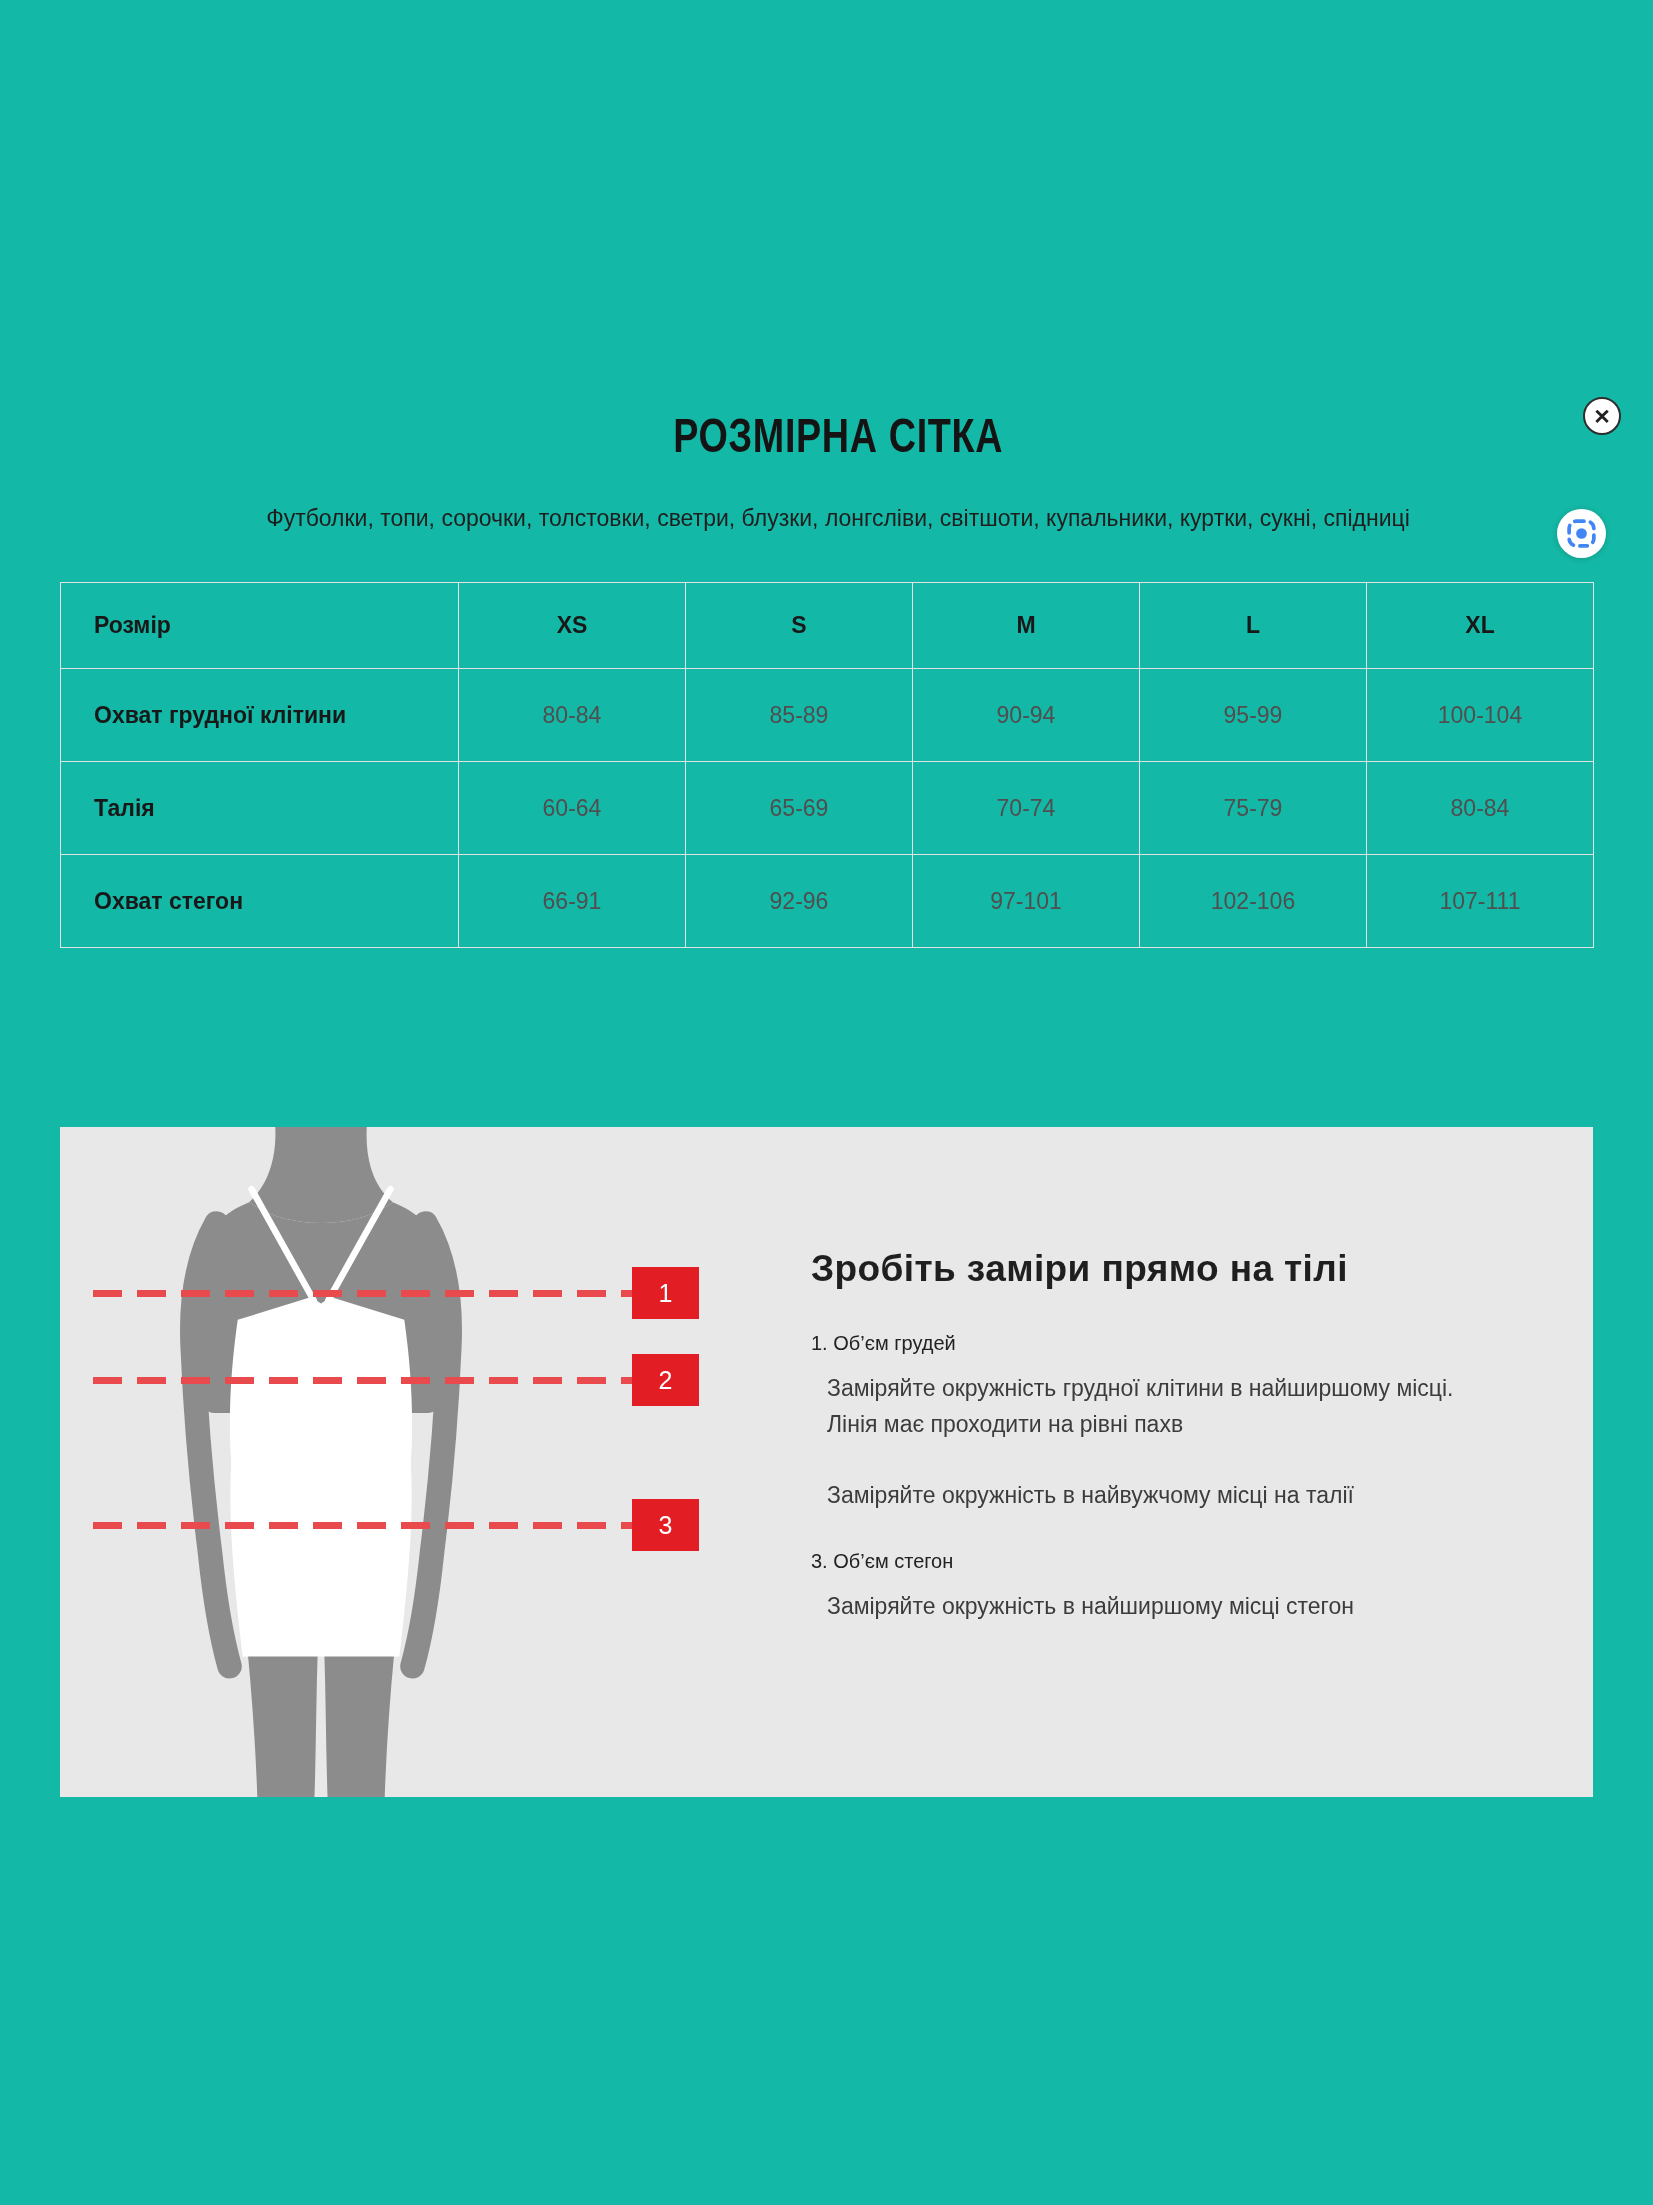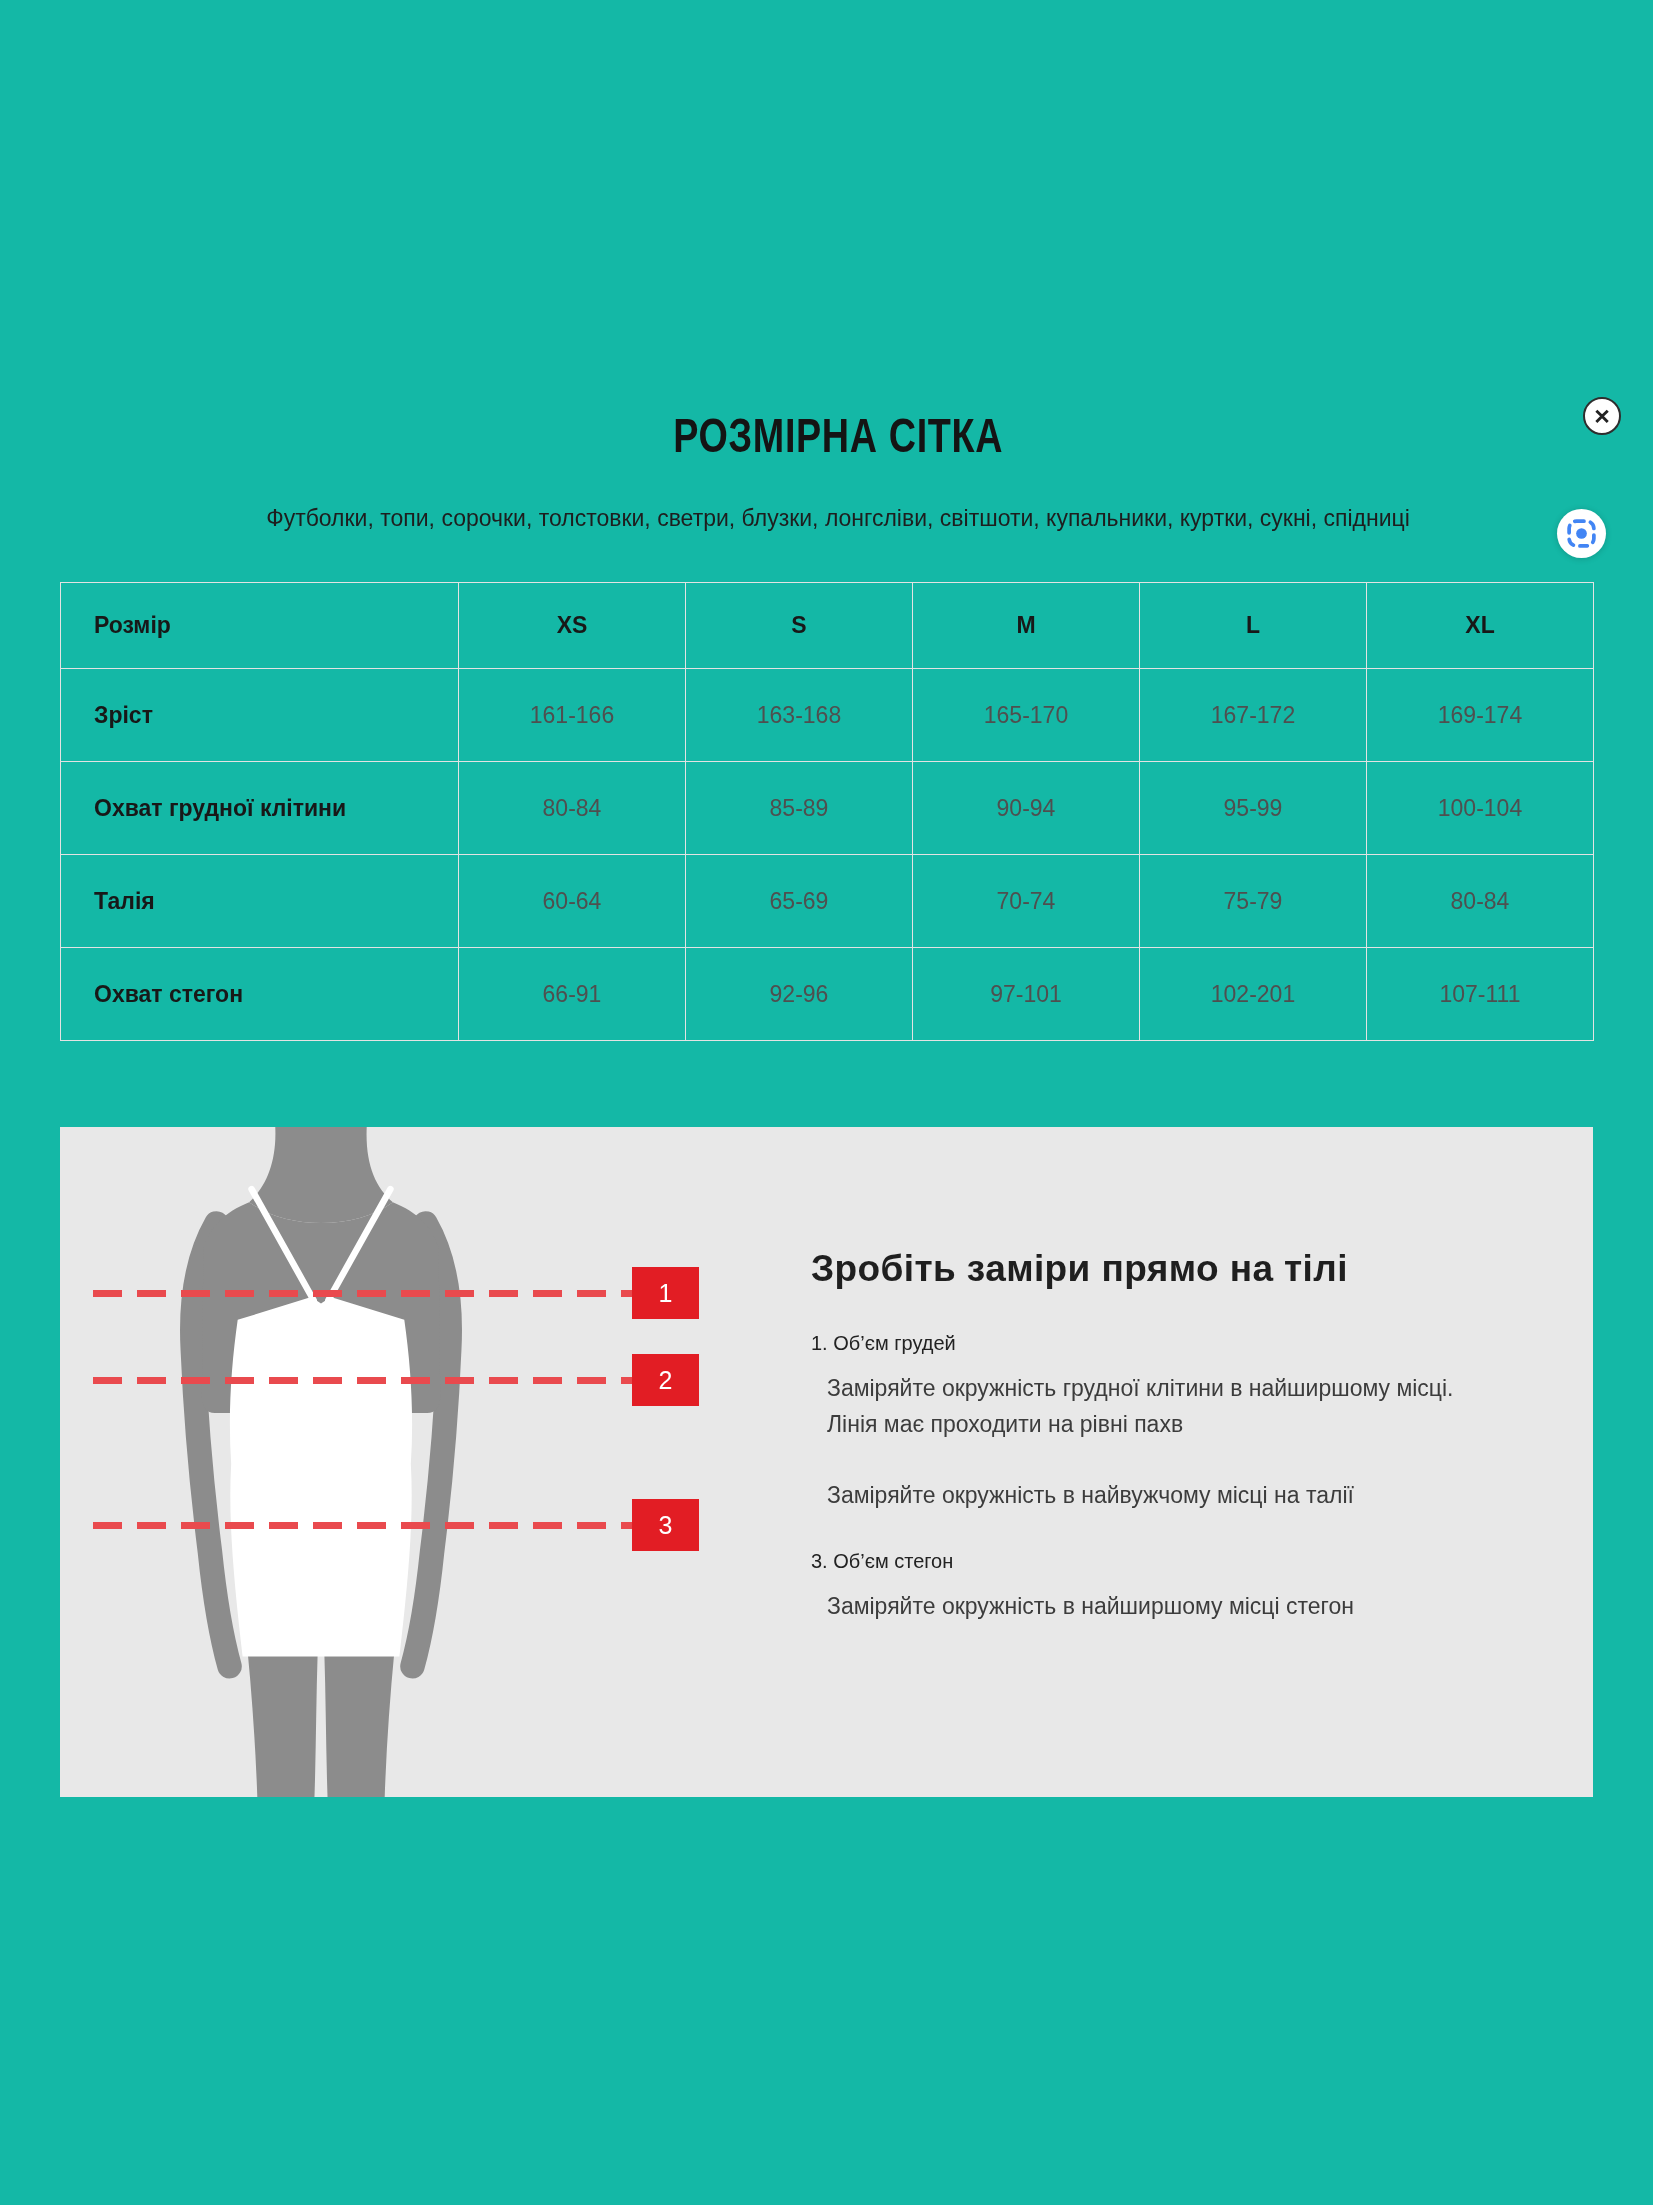--- a/index.html
+++ b/index.html
@@ -133,49 +133,41 @@
     <tbody>
       <tr class="hdr">
         <td class="lbl">Розмір</td>
         <td>XS</td>
         <td>S</td>
         <td>M</td>
         <td>L</td>
         <td>XL</td>
       </tr>
       <tr class="row">
-        <td class="lbl">Зріст</td>
-        <td>161-166</td>
-        <td>163-168</td>
-        <td>165-170</td>
-        <td>167-172</td>
-        <td>169-174</td>
-      </tr>
-      <tr class="row">
         <td class="lbl">Охват грудної клітини</td>
         <td>80-84</td>
         <td>85-89</td>
         <td>90-94</td>
         <td>95-99</td>
         <td>100-104</td>
       </tr>
       <tr class="row">
         <td class="lbl">Талія</td>
         <td>60-64</td>
         <td>65-69</td>
         <td>70-74</td>
         <td>75-79</td>
         <td>80-84</td>
       </tr>
       <tr class="row">
         <td class="lbl">Охват стегон</td>
         <td>66-91</td>
         <td>92-96</td>
         <td>97-101</td>
-        <td>102-201</td>
+        <td>102-106</td>
         <td>107-111</td>
       </tr>
     </tbody>
   </table>
 
   <div class="panel">
 
     <svg class="figure-svg" viewBox="0 0 360 820" preserveAspectRatio="none">
 
       <path d="M52,118 C28,160 20,215 23,272 C26,342 34,440 44,520 C50,578 58,624 68,660" fill="none" stroke="#8c8c8c" stroke-width="30" stroke-linecap="round"></path>

